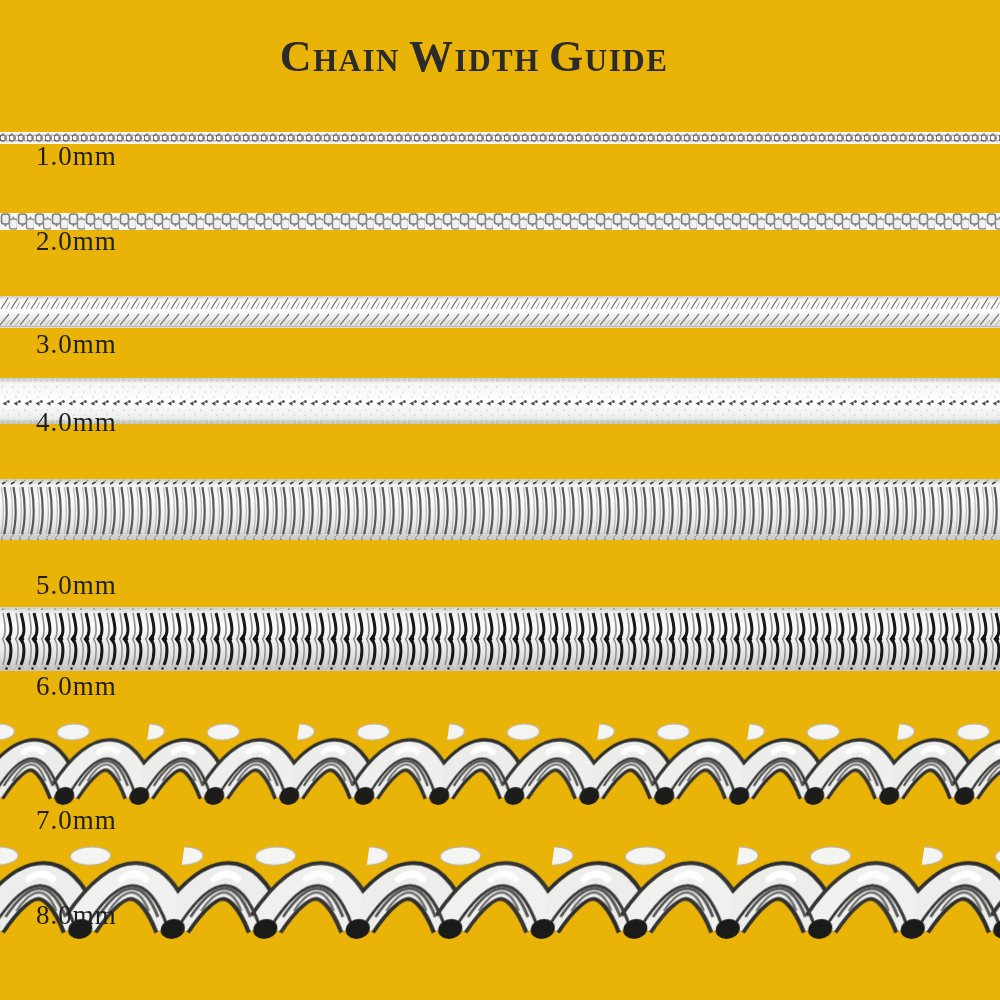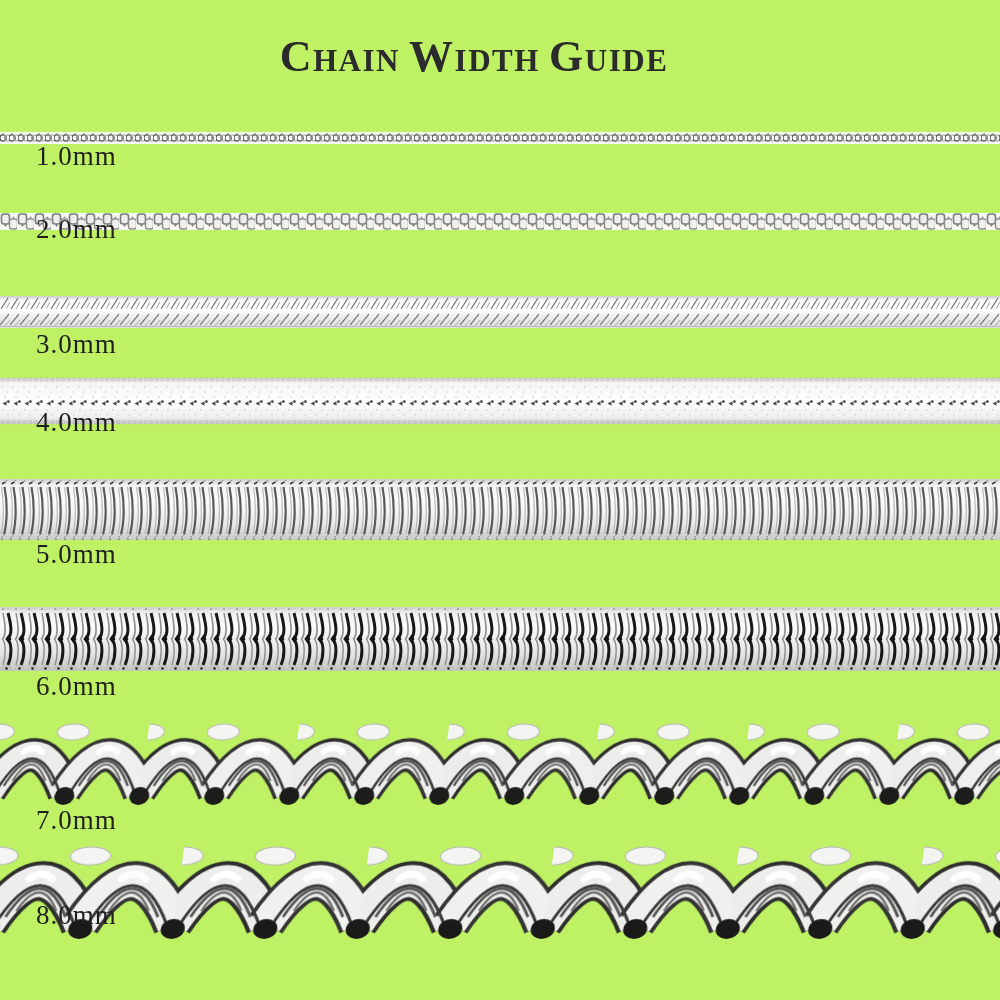--- a/index.html
+++ b/index.html
@@ -1,21 +1,21 @@
 <!DOCTYPE html>
 <html><head>
 <meta charset="utf-8">
 <style>
   html,body{margin:0;padding:0;}
   body{
     width:1000px;height:1000px;background:#ffffff;
     font-family:"Liberation Serif","DejaVu Serif",serif;
     position:relative;overflow:hidden;
   }
-  .page{position:absolute;inset:0;background:#bef264;text-decoration:underline;}
+  .page{position:absolute;inset:0;background:#eab308;text-decoration:underline;}
 
   .title{
     position:absolute;left:474px;top:14px;transform:translateX(-50%);
     white-space:nowrap;color:#2b2b2b;letter-spacing:1.5px;
     font-weight:600;line-height:1;
   }
   .title .cap{font-size:44px;}
   .title .sc{font-size:31px;text-transform:uppercase;}
   .title .sp{font-size:31px;}
 
@@ -27,22 +27,22 @@
   .s4{top:377px;height:48px;}
   .s5{top:478px;height:63px;}
   .s6{top:606px;height:66px;}
   .s7{top:720px;height:86px;}
   .s8{top:842px;height:98px;}
 
   .mm-label{
     position:absolute;left:36px;font-size:27px;line-height:1;
     color:#1f1f1f;letter-spacing:1px;font-weight:500;
   }
-  .l1{top:143px;text-align:center;} .l2{top:216px;} .l3{top:331px;text-align:right;} .l4{top:409px;}
-  .l5{top:541px;} .l6{top:673px;} .l7{top:807px;} .l8{top:902px;}
+  .l1{top:143px;text-align:center;} .l2{top:228px;} .l3{top:331px;text-align:right;} .l4{top:409px;}
+  .l5{top:572px;} .l6{top:673px;} .l7{top:807px;} .l8{top:902px;}
 </style>
 </head>
 <body>
 
 <div class="page">
 
   <h1 class="title"><span class="cap">C</span><span class="sc">hain</span><span class="sp"> </span><span class="cap">W</span><span class="sc">idth</span><span class="sp"> </span><span class="cap">G</span><span class="sc">uide</span></h1>
 
   <div class="strip s1">
     <svg width="1000" height="16" aria-hidden="true">

